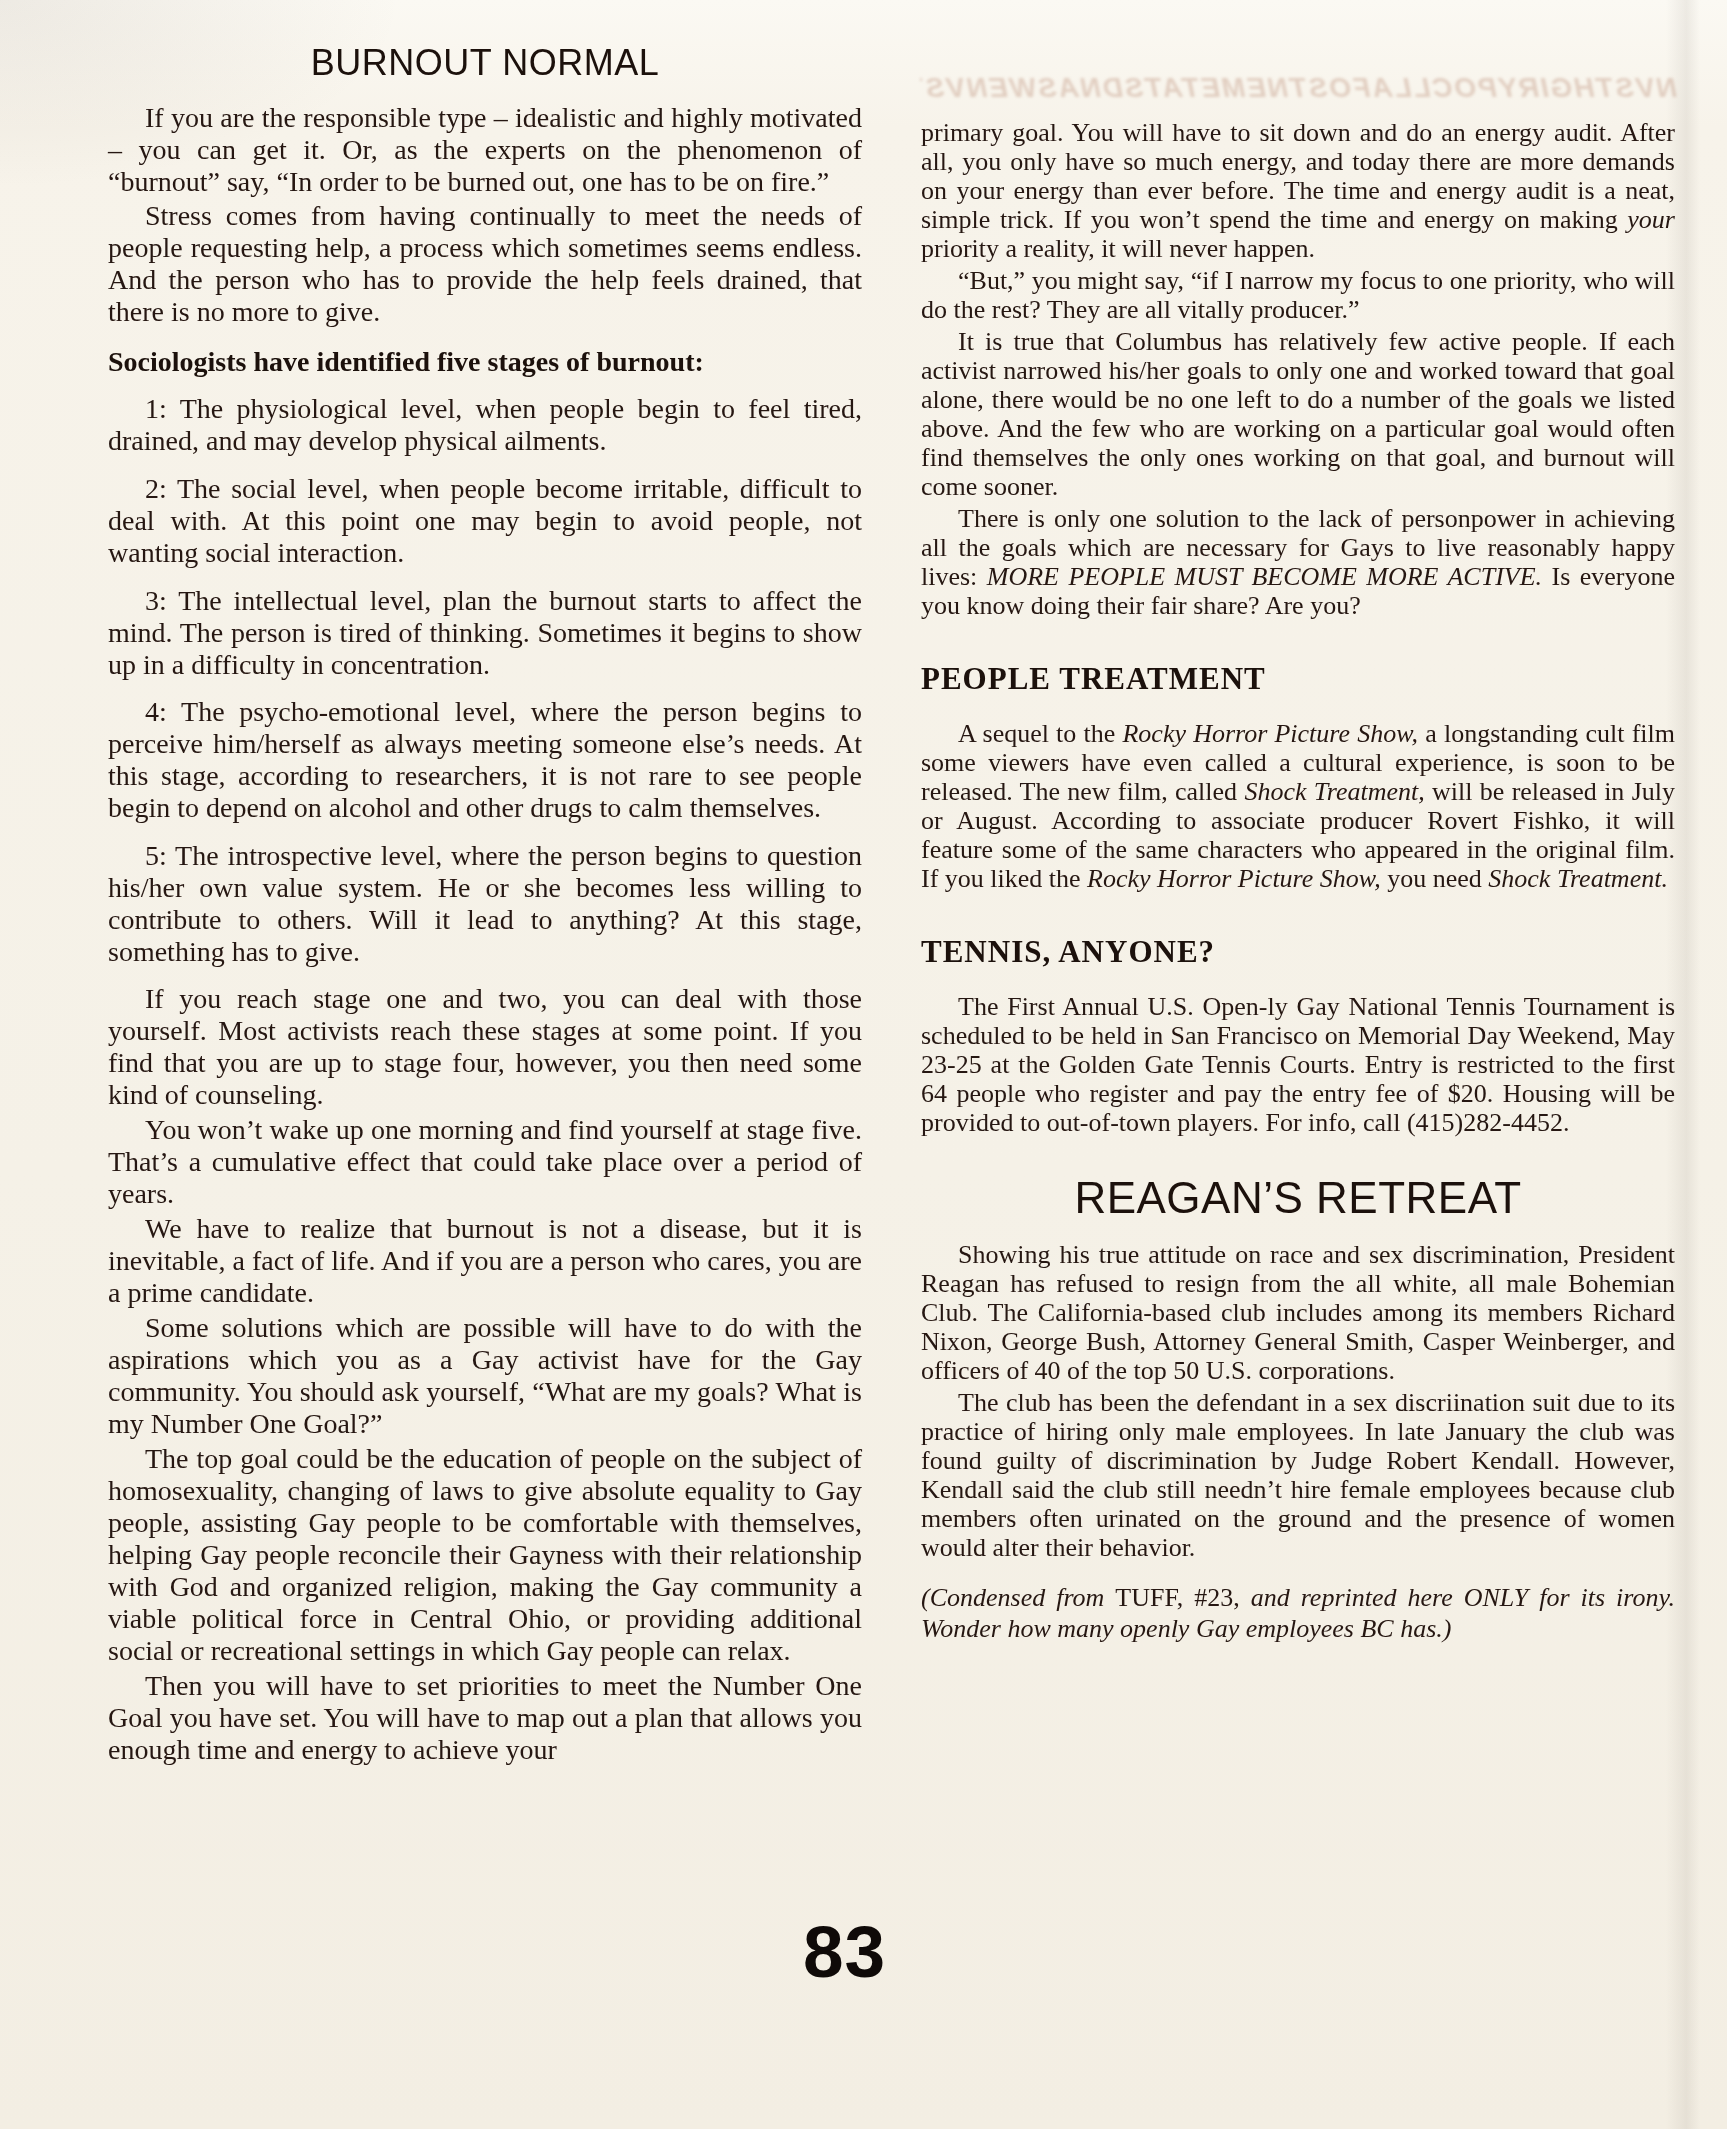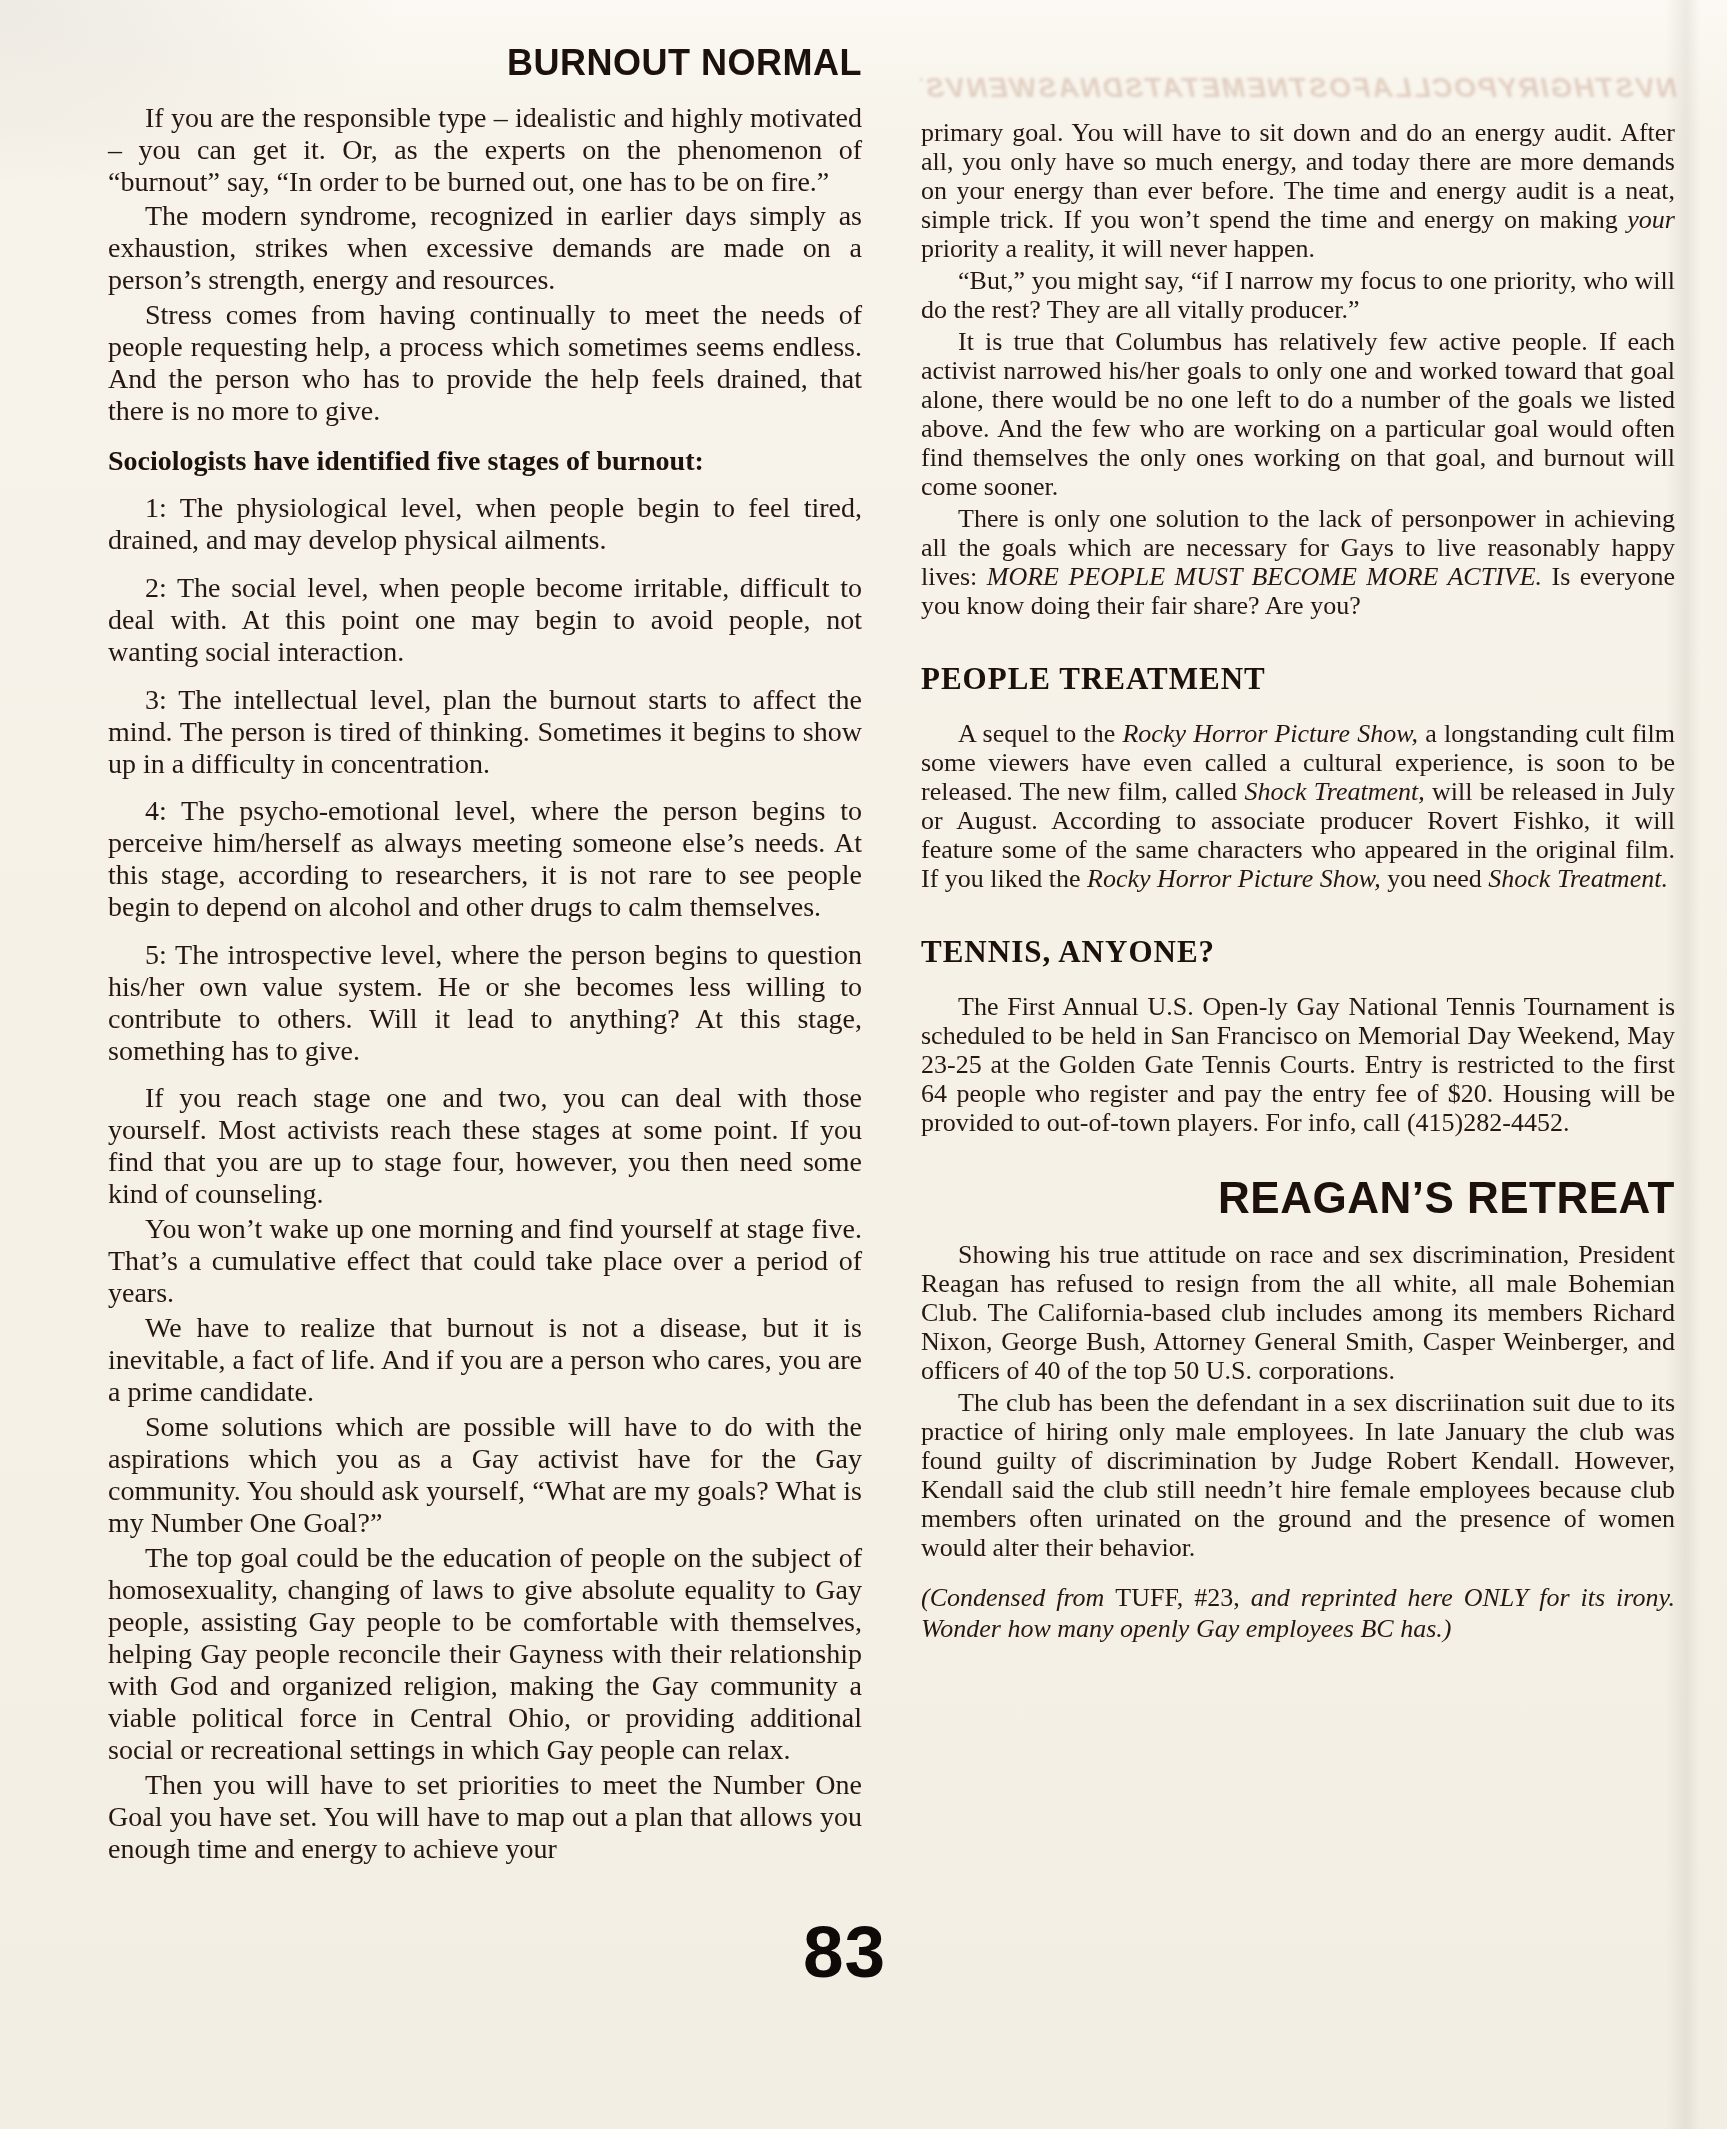--- a/index.html
+++ b/index.html
@@ -28,23 +28,23 @@
     font-weight: 700; font-style: italic; font-size: 28px; letter-spacing: 1.9px;
     color: #bc8f79; opacity: 0.38; filter: blur(1.5px); transform: scaleX(-1);
     pointer-events: none;
   }
 
   .col { position: absolute; text-align: justify; }
   .col-left  { left: 108px;  top: 43px;  width: 754px; font-size: 28px; line-height: 32px; }
   .col-right { left: 921px; top: 115px; width: 754px; font-size: 26px; line-height: 29px; }
 
   .h-sans {
-    font-family: "Liberation Sans", sans-serif; font-weight: 700;
+    font-family: "Liberation Sans", sans-serif; font-weight: 400;
     font-size: 36px; line-height: 39px; letter-spacing: 0.5px;
-    text-align: right; color: #1c110c; margin: 0 0 19.5px 0;
+    text-align: center; color: #1c110c; margin: 0 0 19.5px 0;
   }
   .col-right .h-sans { font-size: 44px; margin: 41px 0 22.4px 0; }
   .h-serif {
     font-weight: 700; font-size: 31px; line-height: 35px; letter-spacing: 1px;
     text-align: left; color: #1c110c; margin: 41px 0 23.4px 0;
   }
   .h-sub {
     font-weight: 700; font-size: 28px; line-height: 32px;
     text-align: left; color: #1c110c; margin: 17.5px 0 13.6px 0;
   }
@@ -66,21 +66,20 @@
 
 <div class="page">
   <div class="corner-shade"></div>
   <div class="edge-right"></div>
 
   <div class="ghost">NVSTHGIRYPOCLLAFOSTNEMETATSDNASWENVSTHGIRYPOC</div>
 
   <div class="col col-left">
       <div class="h-sans"><span>BURNOUT NORMAL</span></div>
       <div class="para"><span>If you are the responsible type – idealistic and highly motivated – you can get it. Or, as the experts on the phenomenon of “burnout” say, “In order to be burned out, one has to be on fire.”</span></div>
-      <div class="para"><span>The modern syndrome, recognized in earlier days simply as exhaustion, strikes when excessive demands are made on a person’s strength, energy and resources.</span></div>
       <div class="para"><span>Stress comes from having continually to meet the needs of people requesting help, a process which sometimes seems endless. And the person who has to provide the help feels drained, that there is no more to give.</span></div>
       <div class="h-sub"><span>Sociologists have identified five stages of burnout:</span></div>
       <div class="stage"><span>1:  The physiological level, when people begin to feel tired, drained, and may develop physical ailments.</span></div>
       <div class="stage"><span>2:  The social level, when people become irritable, difficult to deal with. At this point one may begin to avoid people, not wanting social interaction.</span></div>
       <div class="stage"><span>3:  The intellectual level, plan the burnout starts to affect the mind. The person is tired of thinking. Sometimes it begins to show up in a difficulty in concentration.</span></div>
       <div class="stage"><span>4:  The psycho-emotional level, where the person begins to perceive him/herself as always meeting someone else’s needs. At this stage, according to researchers, it is not rare to see people begin to depend on alcohol and other drugs to calm themselves.</span></div>
       <div class="stage"><span>5:  The introspective level, where the person begins to question his/her own value system. He or she becomes less willing to contribute to others. Will it lead to anything? At this stage, something has to give.</span></div>
       <div class="para"><span>If you reach stage one and two, you can deal with those yourself. Most activists reach these stages at some point. If you find that you are up to stage four, however, you then need some kind of counseling.</span></div>
       <div class="para"><span>You won’t wake up one morning and find yourself at stage five. That’s a cumulative effect that could take place over a period of years.</span></div>
       <div class="para"><span>We have to realize that burnout is not a disease, but it is inevitable, a fact of life. And if you are a person who cares, you are a prime candidate.</span></div>

